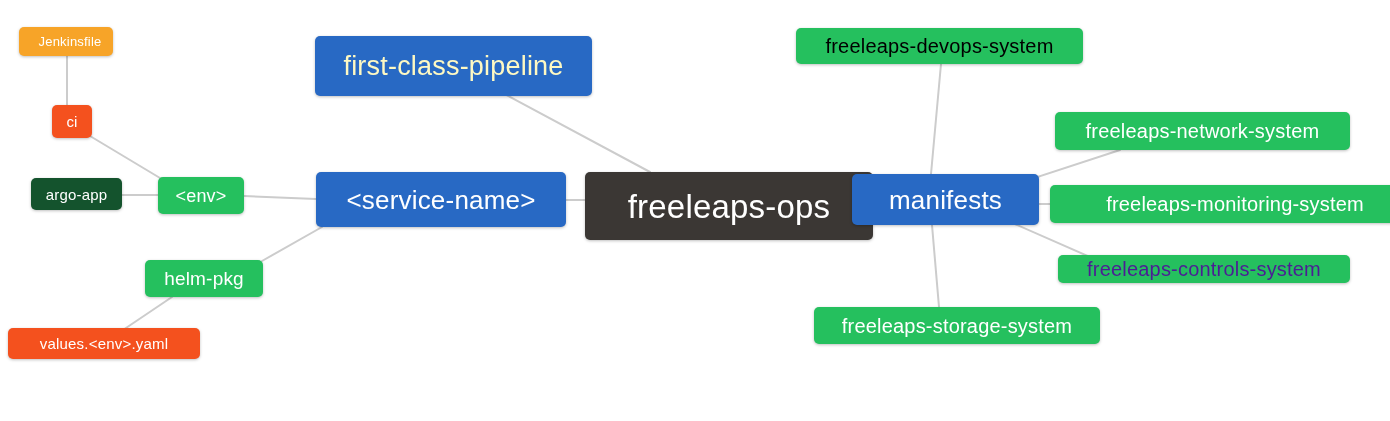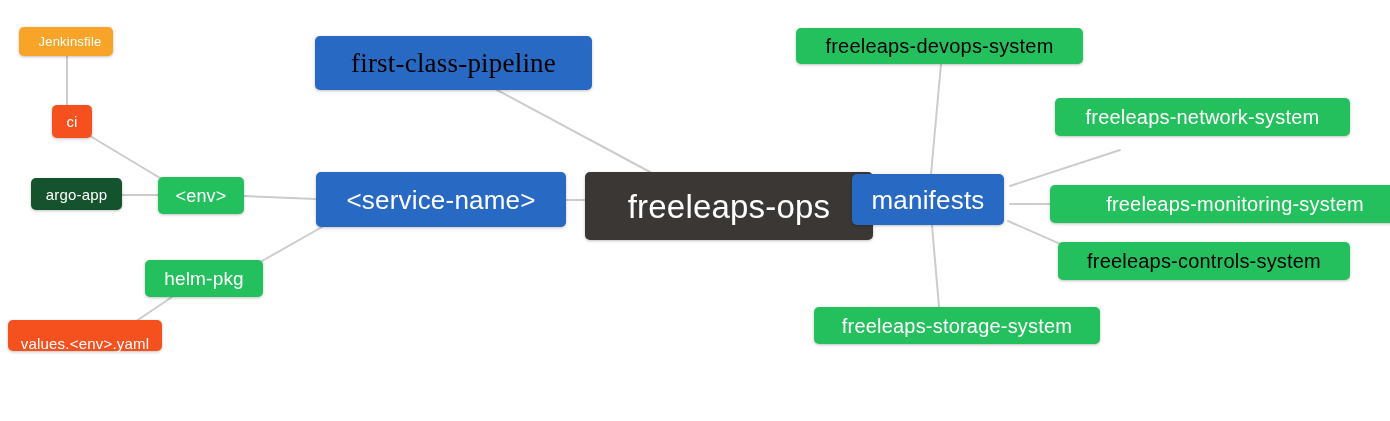--- a/index.html
+++ b/index.html
@@ -77,53 +77,53 @@
   </div>
 
   <div class="node" style="left: 158px; top: 177px; width: 86px; height: 37px; background: rgb(37, 192, 94); color: rgb(255, 255, 255); font-size: 18px;">
     <span class="node-label">&lt;env&gt;</span>
   </div>
 
   <div class="node" style="left: 145px; top: 260px; width: 118px; height: 37px; background: rgb(37, 192, 94); color: rgb(255, 255, 255); font-size: 19px;">
     <span class="node-label">helm-pkg</span>
   </div>
 
-  <div class="node" style="left: 8px; top: 320px; width: 154px; height: 31px; background: rgb(244, 81, 30); color: rgb(255, 255, 255); font-size: 15px; align-items: flex-end;">
+  <div class="node" style="left: 8px; top: 328px; width: 192px; height: 31px; background: rgb(244, 81, 30); color: rgb(255, 255, 255); font-size: 15px;">
     <span class="node-label">values.&lt;env&gt;.yaml</span>
   </div>
 
-  <div class="node" style="left: 315px; top: 36px; width: 277px; height: 54px; background: rgb(40, 105, 196); color: #000000; font-size: 27px; font-family: Liberation Serif, serif;">
+  <div class="node" style="left: 315px; top: 36px; width: 277px; height: 60px; background: rgb(40, 105, 196); color: #fef9c3; font-size: 27px;">
     <span class="node-label">first-class-pipeline</span>
   </div>
 
   <div class="node" style="left: 316px; top: 172px; width: 250px; height: 55px; background: rgb(40, 105, 196); color: rgb(255, 255, 255); font-size: 26px;">
     <span class="node-label">&lt;service-name&gt;</span>
   </div>
 
   <div class="node" style="left: 585px; top: 172px; width: 288px; height: 68px; background: rgb(59, 55, 52); color: rgb(255, 255, 255); font-size: 33px;">
     <span class="node-label">freeleaps-ops</span>
   </div>
 
-  <div class="node" style="left: 852px; top: 174px; width: 152px; height: 51px; background: rgb(40, 105, 196); color: rgb(255, 255, 255); font-size: 26px;">
+  <div class="node" style="left: 852px; top: 174px; width: 187px; height: 51px; background: rgb(40, 105, 196); color: rgb(255, 255, 255); font-size: 26px;">
     <span class="node-label">manifests</span>
   </div>
 
   <div class="node" style="left: 796px; top: 28px; width: 287px; height: 36px; background: rgb(37, 192, 94); color: #000000; font-size: 20px;">
     <span class="node-label">freeleaps-devops-system</span>
   </div>
 
-  <div class="node" style="left: 1055px; top: 98px; width: 295px; height: 38px; background: rgb(37, 192, 94); color: rgb(255, 255, 255); font-size: 20px;">
+  <div class="node" style="left: 1055px; top: 112px; width: 295px; height: 38px; background: rgb(37, 192, 94); color: rgb(255, 255, 255); font-size: 20px;">
     <span class="node-label">freeleaps-network-system</span>
   </div>
 
   <div class="node" style="left: 1050px; top: 185px; width: 370px; height: 38px; background: rgb(37, 192, 94); color: rgb(255, 255, 255); font-size: 20px;">
     <span class="node-label">freeleaps-monitoring-system</span>
   </div>
 
-  <div class="node" style="left: 1058px; top: 242px; width: 292px; height: 38px; background: rgb(37, 192, 94); color: #000000; font-size: 20px;">
+  <div class="node" style="left: 1058px; top: 255px; width: 292px; height: 28px; background: rgb(37, 192, 94); color: #4c1d95; font-size: 20px;">
     <span class="node-label">freeleaps-controls-system</span>
   </div>
 
   <div class="node" style="left: 814px; top: 307px; width: 286px; height: 37px; background: rgb(37, 192, 94); color: rgb(255, 255, 255); font-size: 20px;">
     <span class="node-label">freeleaps-storage-system</span>
   </div>
 
 </div>
 
 </body></html>

